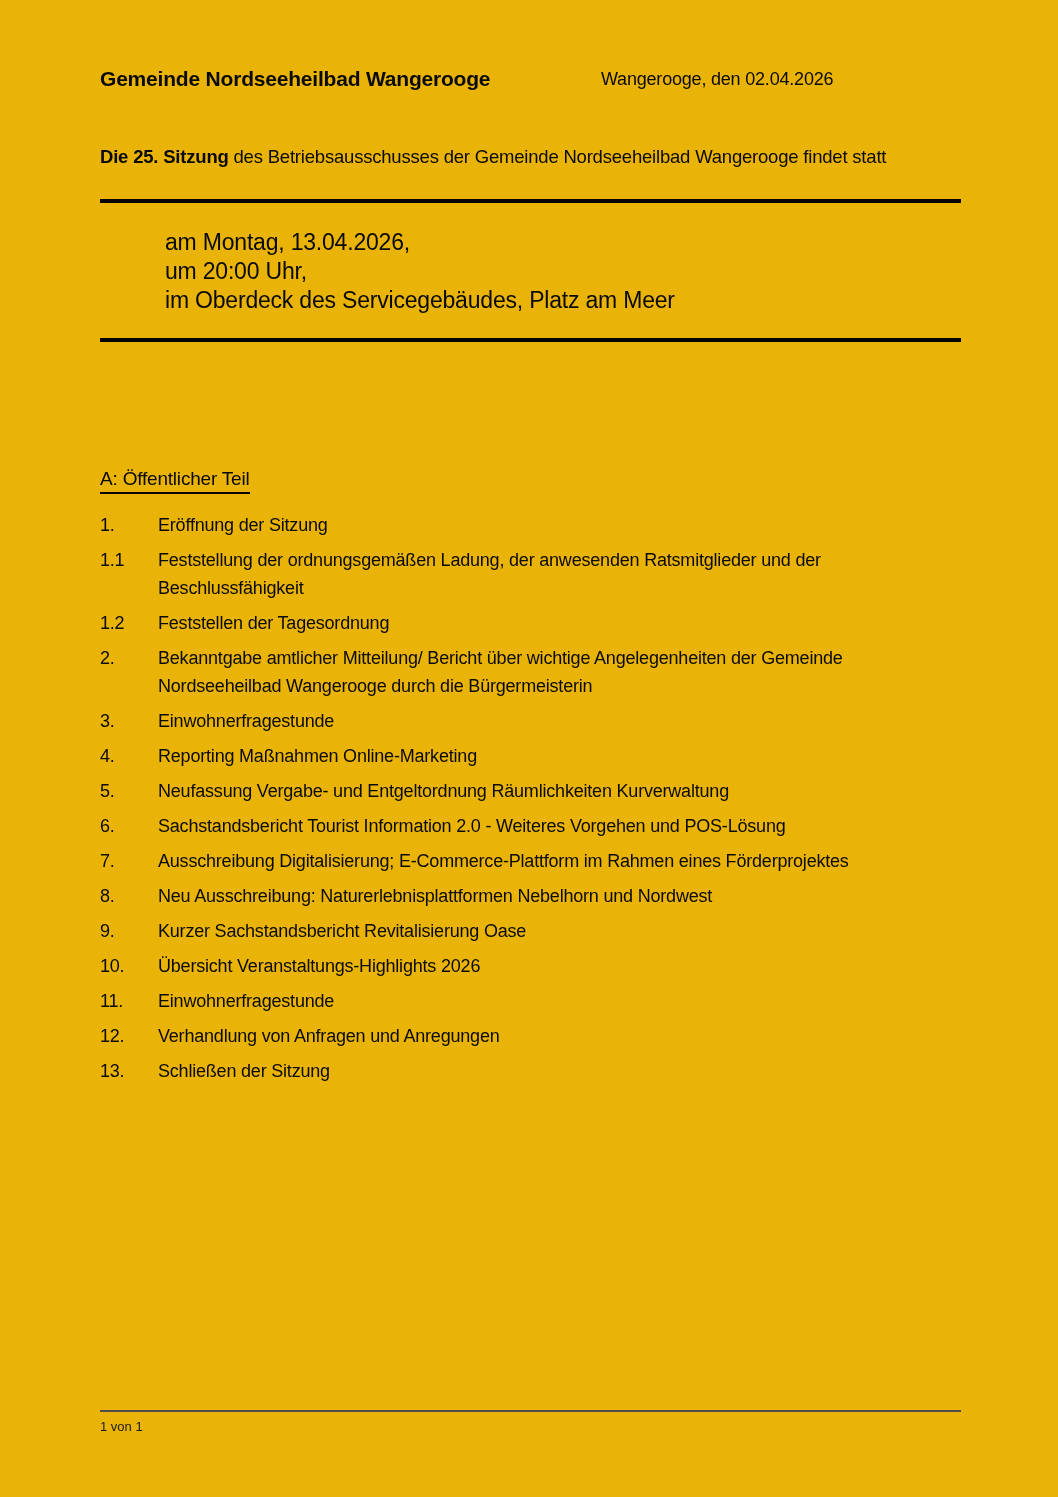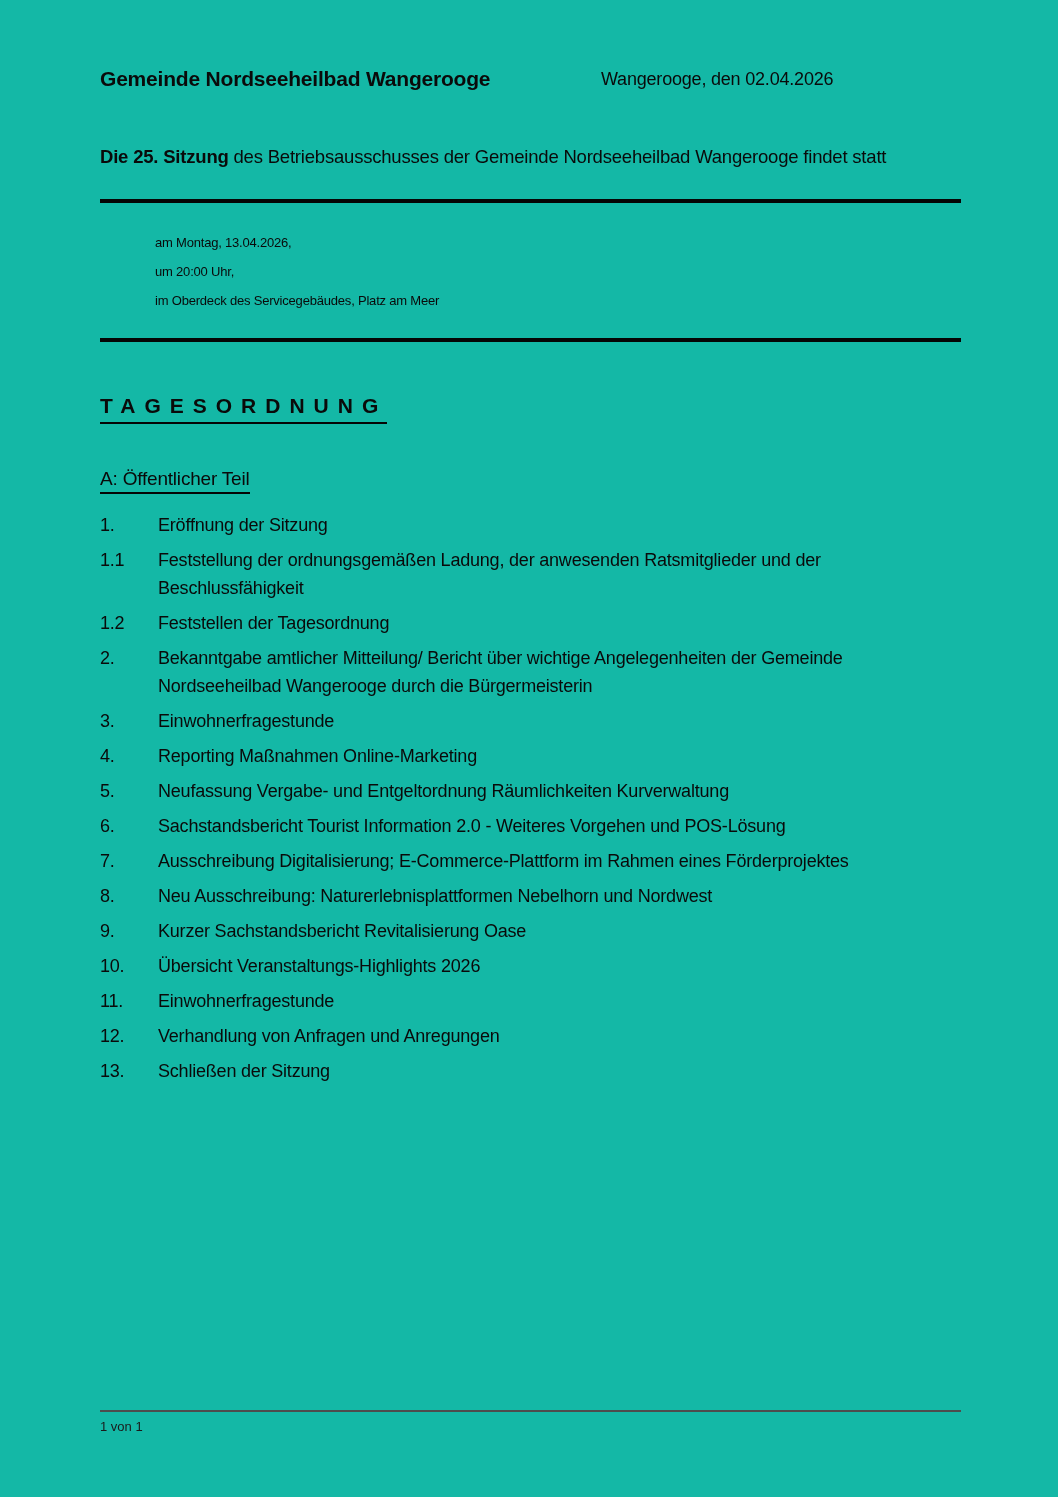--- a/index.html
+++ b/index.html
@@ -1,41 +1,41 @@
 <!DOCTYPE html>
 <html lang="de"><head>
 <meta charset="utf-8">
 <style>
   html, body { margin: 0; padding: 0; background: #ffffff; }
   .page {
     position: relative;
     width: 1058px;
     height: 1497px;
-    background: #14b8a6;
+    background: #eab308;
     font-family: "Liberation Sans", sans-serif;
     color: #0a0a0a;
     overflow: hidden;
   }
   
   .sender { position: absolute; left: 100px; top: 66px; }
   .sender-name { font-size: 21px; font-weight: bold; line-height: 26px; letter-spacing: -0.2px; }
   .sender-dept { font-size: 18px; font-weight: bold; line-height: 24px; letter-spacing: -0.2px; }
   .dateline { position: absolute; left: 601px; top: 69px; font-size: 18px; letter-spacing: -0.2px; }
 
   
   .announce { position: absolute; left: 100px; top: 146px; font-size: 18.5px; white-space: nowrap; letter-spacing: -0.2px; }
   .announce .lead { font-weight: bold; text-align: right; }
 
   
   .rule { position: absolute; left: 100px; width: 861px; background: #050505; }
   .rule-1 { top: 199px; height: 4px; }
   .rule-2 { top: 338px; height: 4px; }
 
   
-  .meeting { position: absolute; left: 155px; top: 228px; font-size: 13px; line-height: 29px; letter-spacing: -0.2px; }
+  .meeting { position: absolute; left: 165px; top: 228px; font-size: 23px; line-height: 29px; letter-spacing: -0.2px; }
 
   
   .agenda-title {
     position: absolute; left: 100px; top: 394px;
     font-size: 21px; font-weight: bold; letter-spacing: 9px;
     border-bottom: 2px solid #050505; padding-bottom: 4px;
     display: inline-block;
   }
   .section-title {
     position: absolute; left: 100px; top: 468px;
@@ -72,21 +72,20 @@
   <div class="rule rule-1"></div>
 
   <div class="meeting">
     <div>am Montag, 13.04.2026,</div>
     <div>um 20:00 Uhr,</div>
     <div>im Oberdeck des Servicegebäudes, Platz am Meer</div>
   </div>
 
   <div class="rule rule-2"></div>
 
-  <div class="agenda-title">TAGESORDNUNG</div>
 
   <div class="section-title">A: Öffentlicher Teil</div>
 
   <div class="agenda-list">
   <div class="agenda-row">
     <div class="agenda-num">1.</div>
     <div class="agenda-text">Eröffnung der Sitzung</div>
   </div>
 
   <div class="agenda-row">

